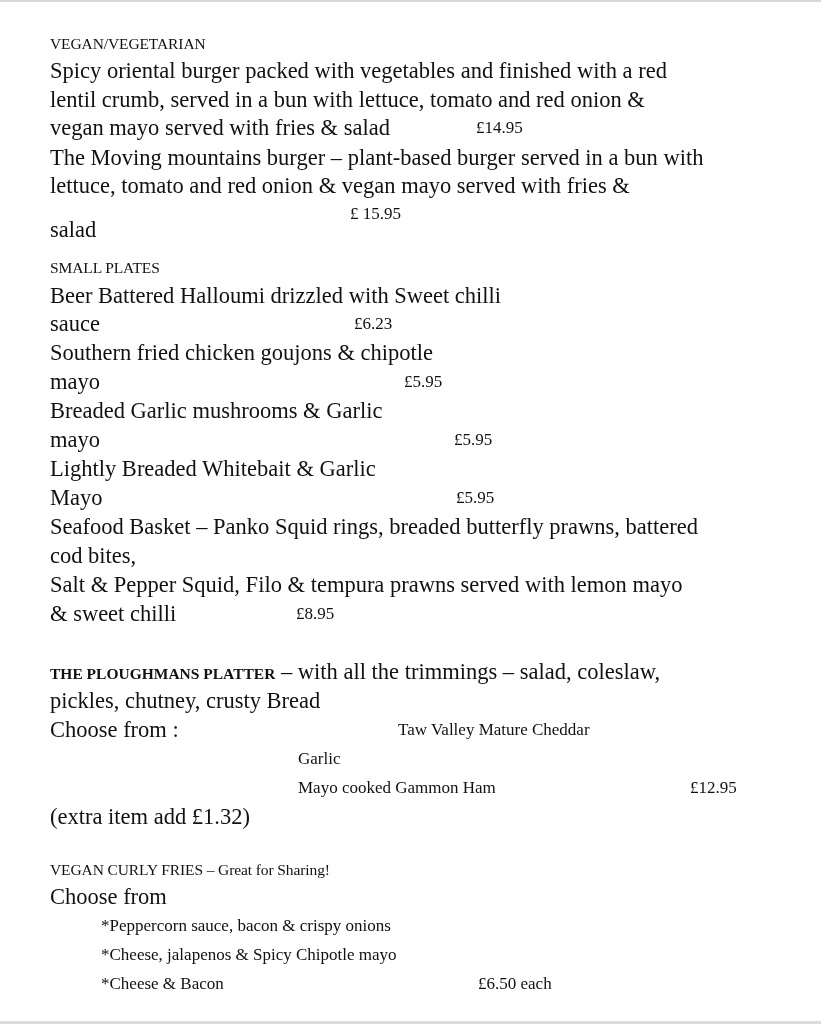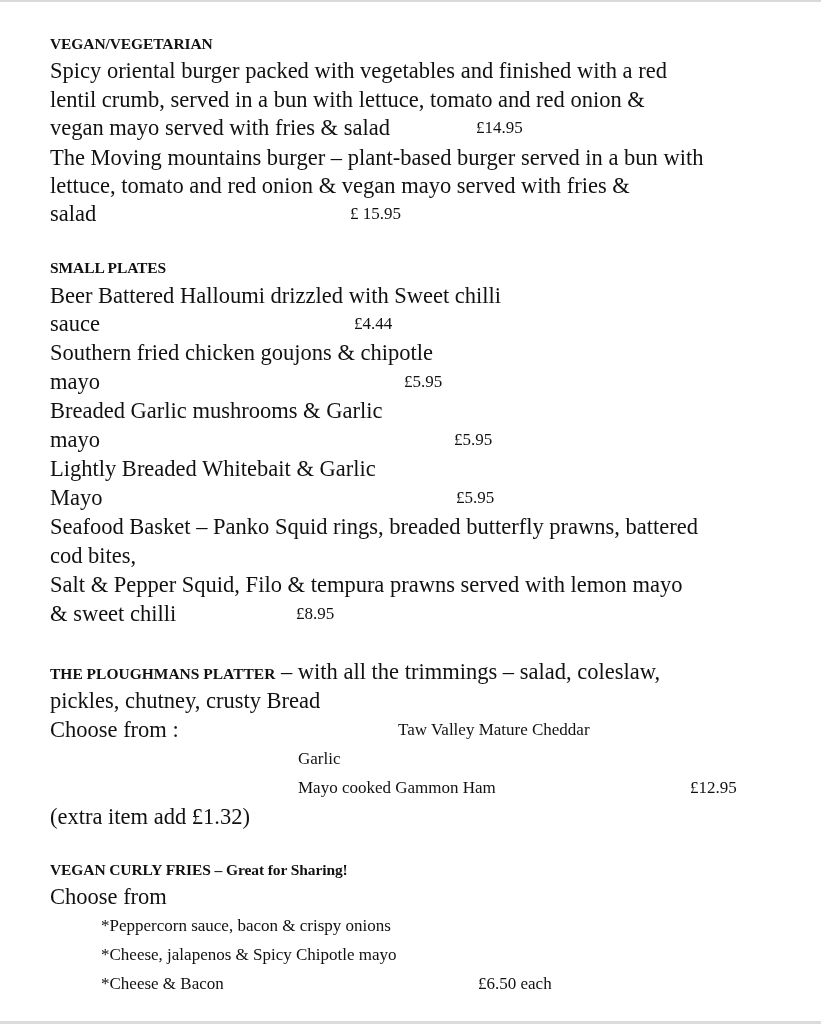--- a/index.html
+++ b/index.html
@@ -3,51 +3,51 @@
 <meta charset="utf-8">
 <style>
   html, body { margin: 0; padding: 0; }
   body {
     width: 821px; height: 1024px; background: #ffffff; position: relative; overflow: hidden;
     font-family: "Liberation Serif", "DejaVu Serif", serif; color: #111111;
   }
   .edge-top { position: absolute; left: 0; top: 0; width: 821px; height: 2px; background: #d9d9d9; }
   .edge-bottom { position: absolute; left: 0; top: 1021px; width: 821px; height: 3px; background: #dcdcdc; }
   .line { position: absolute; left: 50px; white-space: nowrap; font-size: 22.5px; line-height: 28px; font-family: Liberation Serif, serif; }
-  .heading { position: absolute; left: 50px; white-space: nowrap; font-size: 15.5px; font-weight: bold; line-height: 20px; letter-spacing: -0.1px; text-align: right; }
+  .heading { position: absolute; left: 50px; white-space: nowrap; font-size: 15.5px; font-weight: normal; line-height: 20px; letter-spacing: -0.1px; text-align: right; }
   .price { position: absolute; white-space: nowrap; font-size: 17px; line-height: 28px; }
   .inline-bold { font-size: 15.5px; font-weight: bold; text-align: right; }
 </style>
 </head>
 <body>
 
 <div class="edge-top"></div>
 
 <div>
   <div class="heading" style="top:34px">VEGAN/VEGETARIAN</div>
   <div>
     <div class="line" style="top:57px">Spicy oriental burger packed with vegetables and finished with a red</div>
     <div class="line" style="top:86px">lentil crumb, served in a bun with lettuce, tomato and red onion &amp;</div>
     <div class="line" style="top:114px">vegan mayo served with fries &amp; salad</div>
     <div class="price" style="top:114px; left:476px">£14.95</div>
   </div>
   <div>
     <div class="line" style="top:144px">The Moving mountains burger – plant-based burger served in a bun with</div>
     <div class="line" style="top:172px">lettuce, tomato and red onion &amp; vegan mayo served with fries &amp;</div>
-    <div class="line" style="top:200px">salad</div>
+    <div class="line" style="top:216px">salad</div>
     <div class="price" style="top:200px; left:350px">£ 15.95</div>
   </div>
 </div>
 
 <div>
   <div class="heading" style="top:258px">SMALL PLATES</div>
   <div>
     <div class="line" style="top:282px">Beer Battered Halloumi drizzled with Sweet chilli</div>
     <div class="line" style="top:310px">sauce</div>
-    <div class="price" style="top:310px; left:354px">£4.44</div>
+    <div class="price" style="top:310px; left:354px">£6.23</div>
   </div>
   <div>
     <div class="line" style="top:339px">Southern fried chicken goujons &amp; chipotle</div>
     <div class="line" style="top:368px">mayo</div>
     <div class="price" style="top:368px; left:404px">£5.95</div>
   </div>
   <div>
     <div class="line" style="top:397px">Breaded Garlic mushrooms &amp; Garlic</div>
     <div class="line" style="top:426px">mayo</div>
     <div class="price" style="top:426px; left:454px">£5.95</div>

